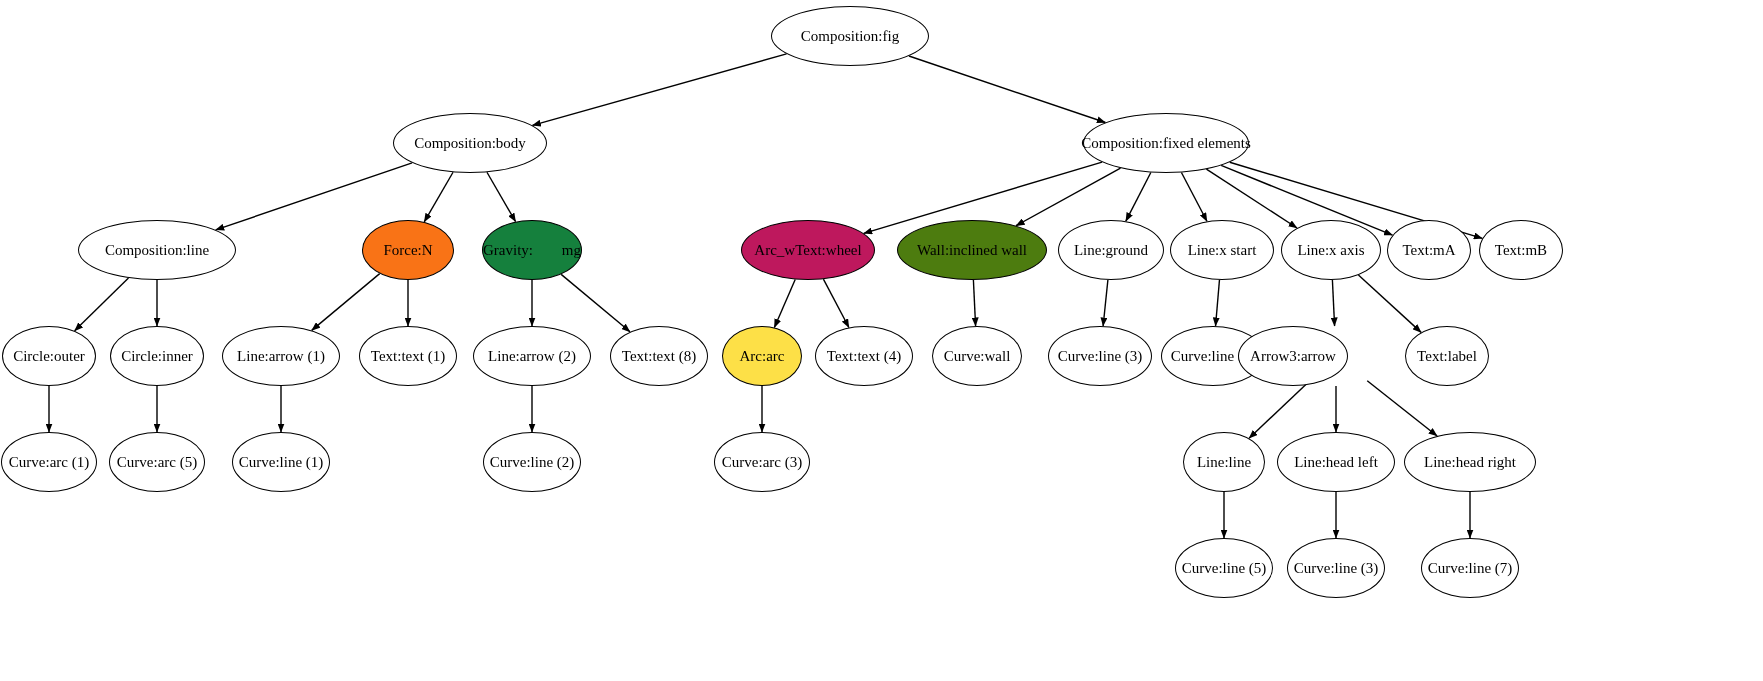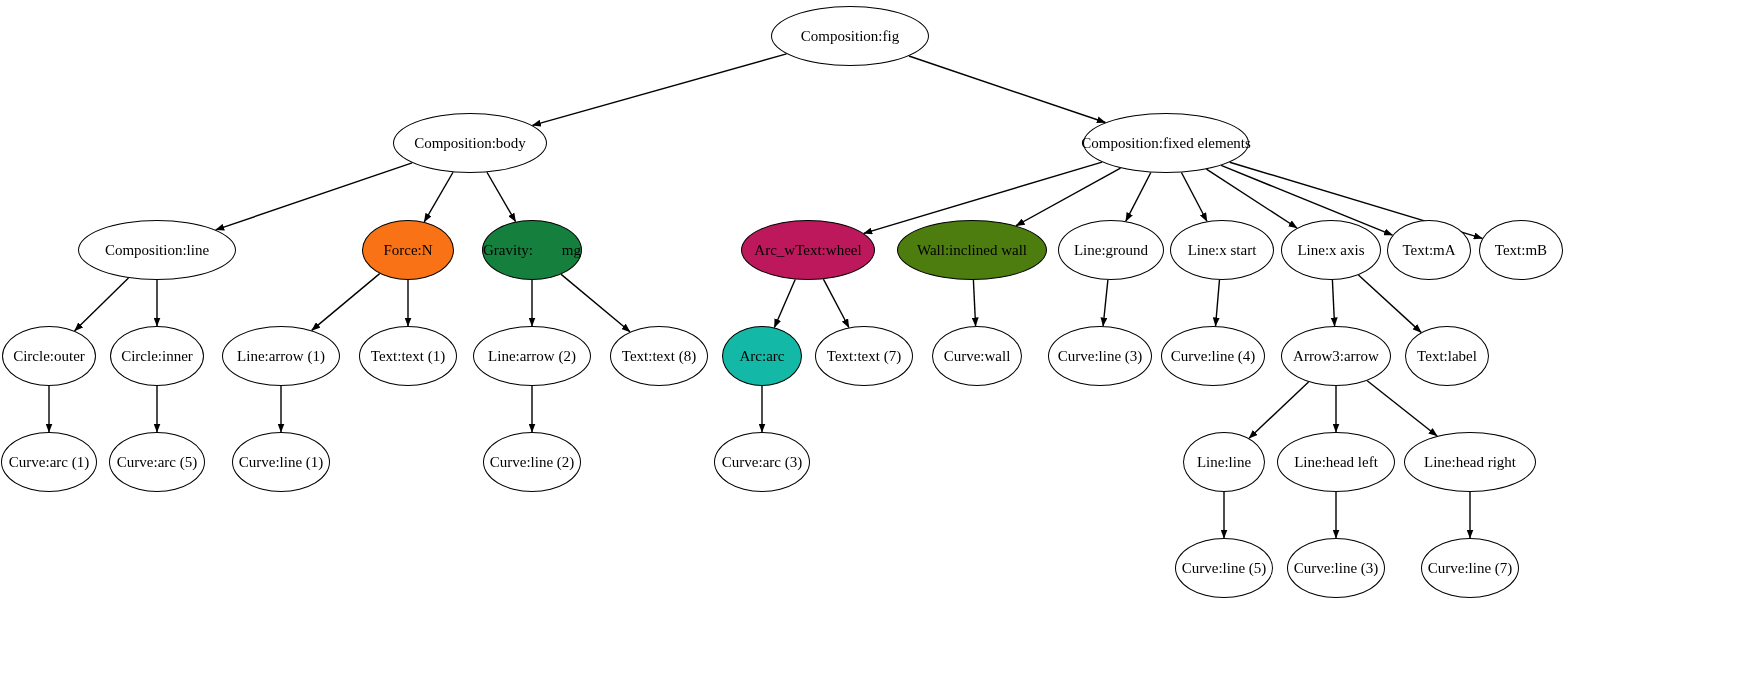--- a/index.html
+++ b/index.html
@@ -160,41 +160,41 @@
         <span class="l2">text (1)</span>
       </div>
       <div class="node" style="left: 473px; top: 326px; width: 118px; height: 60px; border-color: rgb(0, 0, 0); background: rgb(255, 255, 255);">
         <span class="l1">Line:</span>
         <span class="l2">arrow (2)</span>
       </div>
       <div class="node" style="left: 610px; top: 326px; width: 98px; height: 60px; border-color: rgb(0, 0, 0); background: rgb(255, 255, 255);">
         <span class="l1">Text:</span>
         <span class="l2">text (8)</span>
       </div>
-      <div class="node" style="left: 722px; top: 326px; width: 80px; height: 60px; border-color: rgb(0, 0, 0); background: #14b8a6;">
+      <div class="node" style="left: 722px; top: 326px; width: 80px; height: 60px; border-color: rgb(0, 0, 0); background: #fde047;">
         <span class="l1">Arc:</span>
         <span class="l2">arc</span>
       </div>
       <div class="node" style="left: 815px; top: 326px; width: 98px; height: 60px; border-color: rgb(0, 0, 0); background: rgb(255, 255, 255);">
         <span class="l1">Text:</span>
-        <span class="l2">text (7)</span>
+        <span class="l2">text (4)</span>
       </div>
       <div class="node" style="left: 932px; top: 326px; width: 90px; height: 60px; border-color: rgb(0, 0, 0); background: rgb(255, 255, 255);">
         <span class="l1">Curve:</span>
         <span class="l2">wall</span>
       </div>
       <div class="node" style="left: 1048px; top: 326px; width: 104px; height: 60px; border-color: rgb(0, 0, 0); background: rgb(255, 255, 255);">
         <span class="l1">Curve:</span>
         <span class="l2">line (3)</span>
       </div>
       <div class="node" style="left: 1161px; top: 326px; width: 104px; height: 60px; border-color: rgb(0, 0, 0); background: rgb(255, 255, 255);">
         <span class="l1">Curve:</span>
         <span class="l2">line (4)</span>
       </div>
-      <div class="node" style="left: 1281px; top: 326px; width: 110px; height: 60px; border-color: rgb(0, 0, 0); background: rgb(255, 255, 255); text-align: right;">
+      <div class="node" style="left: 1238px; top: 326px; width: 110px; height: 60px; border-color: rgb(0, 0, 0); background: rgb(255, 255, 255); text-align: right;">
         <span class="l1">Arrow3:</span>
         <span class="l2">arrow</span>
       </div>
       <div class="node" style="left: 1405px; top: 326px; width: 84px; height: 60px; border-color: rgb(0, 0, 0); background: rgb(255, 255, 255);">
         <span class="l1">Text:</span>
         <span class="l2">label</span>
       </div>
       <div class="node" style="left: 1px; top: 432px; width: 96px; height: 60px; border-color: rgb(0, 0, 0); background: rgb(255, 255, 255);">
         <span class="l1">Curve:</span>
         <span class="l2">arc (1)</span>

